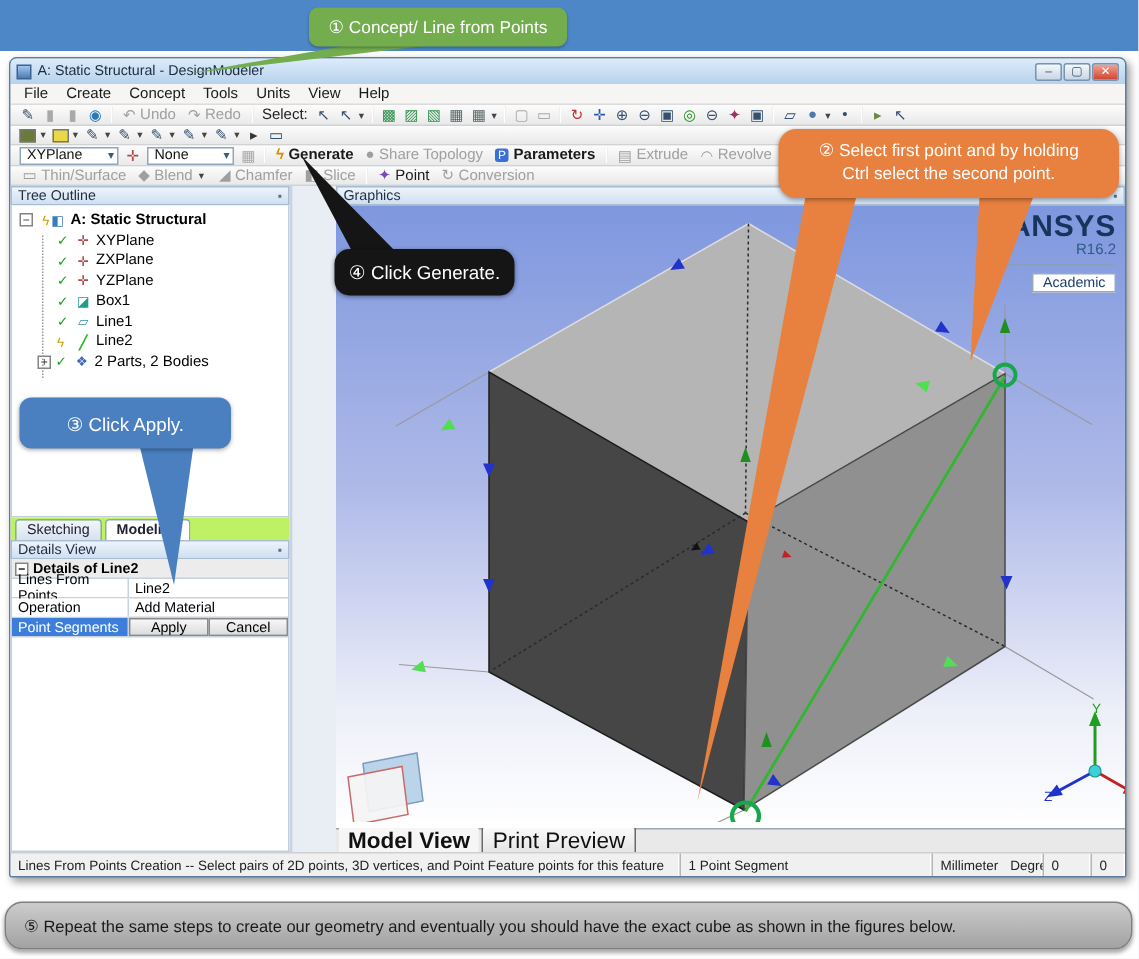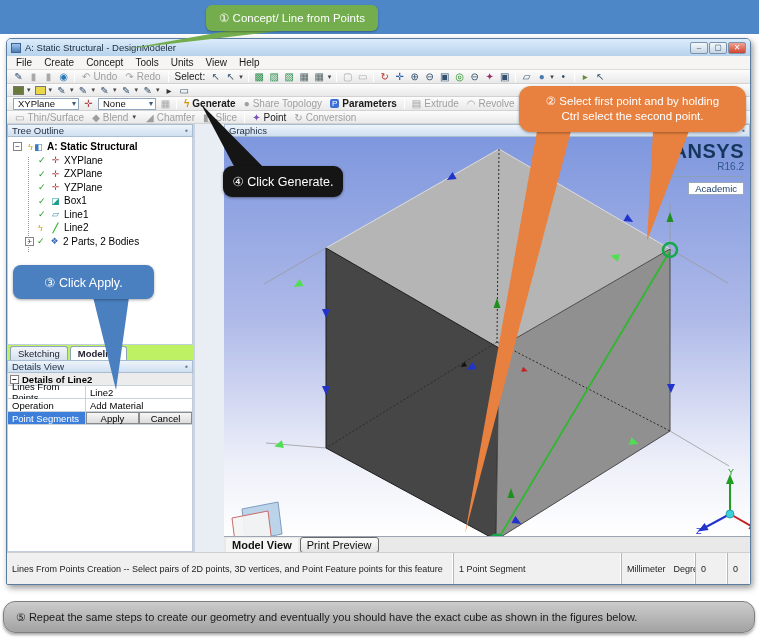--- a/index.html
+++ b/index.html
@@ -102,25 +102,25 @@
   .gcol { flex:1; display:flex; flex-direction:column; min-width:0; }
   .viewport { position:relative; flex:1; overflow:hidden; }
   .vsvg { position:absolute; left:0; top:0; }
   .ansys { position:absolute; right:6px; top:4px; width:88px; text-align:right; }
   .ansys .a1 { font-size:20px; font-weight:bold; color:#15355d; letter-spacing:0.5px; line-height:20px; }
   .ansys .a2 { font-size:10px; color:#30588a; line-height:11px; }
   .ansys .a3 { margin-top:4px; border-top:1px solid #8aa0b8; padding-top:1px; }
   .ansys .a3 span { display:inline-block; background:#fff; border:1px solid #9ab; font-size:9.5px;
                     color:#1c3f6e; padding:0 6px; }
   .vtabs { height:16px; background:#e9e9e9; border-top:1px solid #9aa6b2; display:flex; align-items:center; padding-left:2px; gap:2px; flex:0 0 auto; }
-  .vtab { font-size:11px; padding:1px 6px; color:#111; }
+  .vtab { font-size:15px; padding:1px 6px; color:#111; }
   .vtab.active { background:#f6f6f6; font-weight:bold; }
   .vtab.boxed { border:1px solid #6a6a6a; border-radius:3px; background:linear-gradient(#fbfbfb,#e3e3e3); }
 
-  .statusbar { height:32px; background:#f0f0f0; border-top:1px solid #cfcfcf; display:flex; flex:0 0 auto; font-size:9px; color:#222;justify-content:space-between; }
+  .statusbar { height:16px; background:#f0f0f0; border-top:1px solid #cfcfcf; display:flex; flex:0 0 auto; font-size:9px; color:#222;justify-content:space-between; }
   .sseg { border-right:1px solid #b6b6b6; box-shadow:inset -1px 0 0 #fff; display:flex; align-items:center; padding-left:5px; white-space:nowrap; overflow:hidden; }
 </style>
 </head>
 <body>
 
 <div class="page">
 
   <div class="banner" style="background-color: rgb(77, 135, 199);"></div>
 
   <div class="win">
@@ -486,21 +486,21 @@
 
   <div class="co co-orange" style="background-color: rgb(232, 129, 63);">
     <span>② Select first point and by holding</span>
     <span>Ctrl select the second point.</span>
   </div>
 
   <div class="co co-green" style="background-color: rgb(116, 173, 78);">
     <span>① Concept/ Line from Points</span>
   </div>
 
-  <div class="co co-black" style="background-color: rgb(21, 21, 21);">
+  <div class="co co-black" style="background-color: rgb(21, 21, 21); border-radius: 10px;">
     <span>④ Click Generate.</span>
   </div>
 
   <div class="co co-blue" style="background-color: rgb(74, 127, 192);">
     <span>③ Click Apply.</span>
   </div>
 
   <div class="co-gray" style="position:absolute">
     <span>⑤ Repeat the same steps to create our geometry and eventually you should have the exact cube as shown in the figures below.</span>
   </div>

